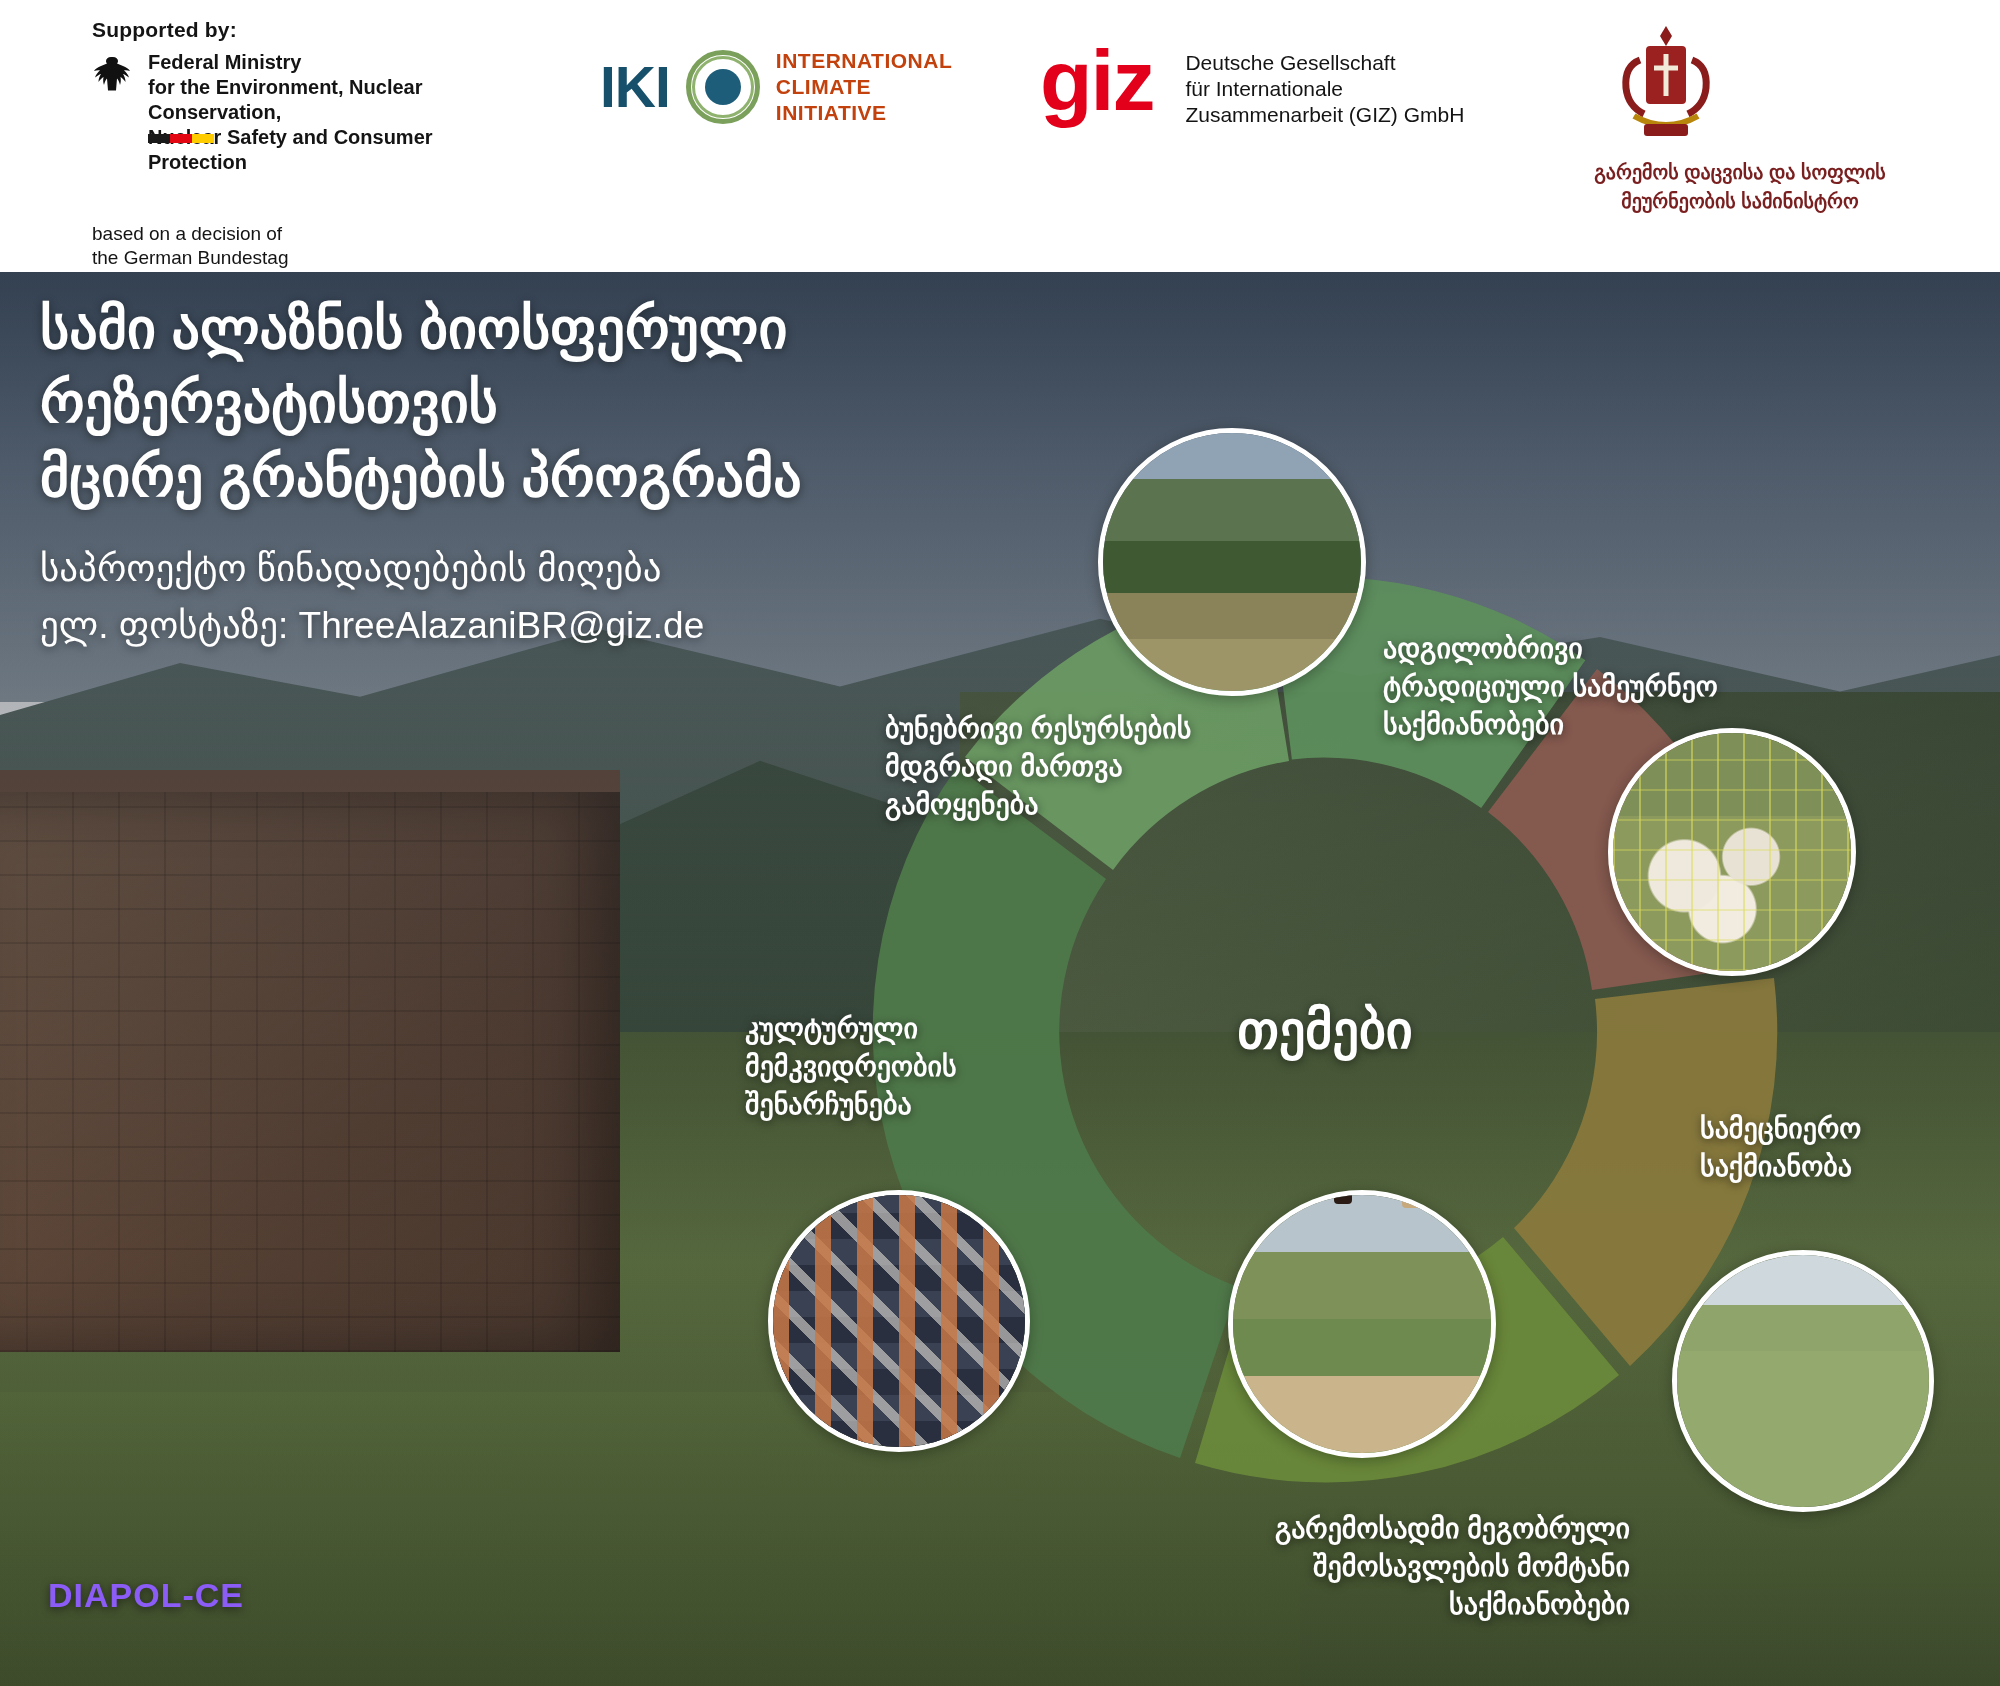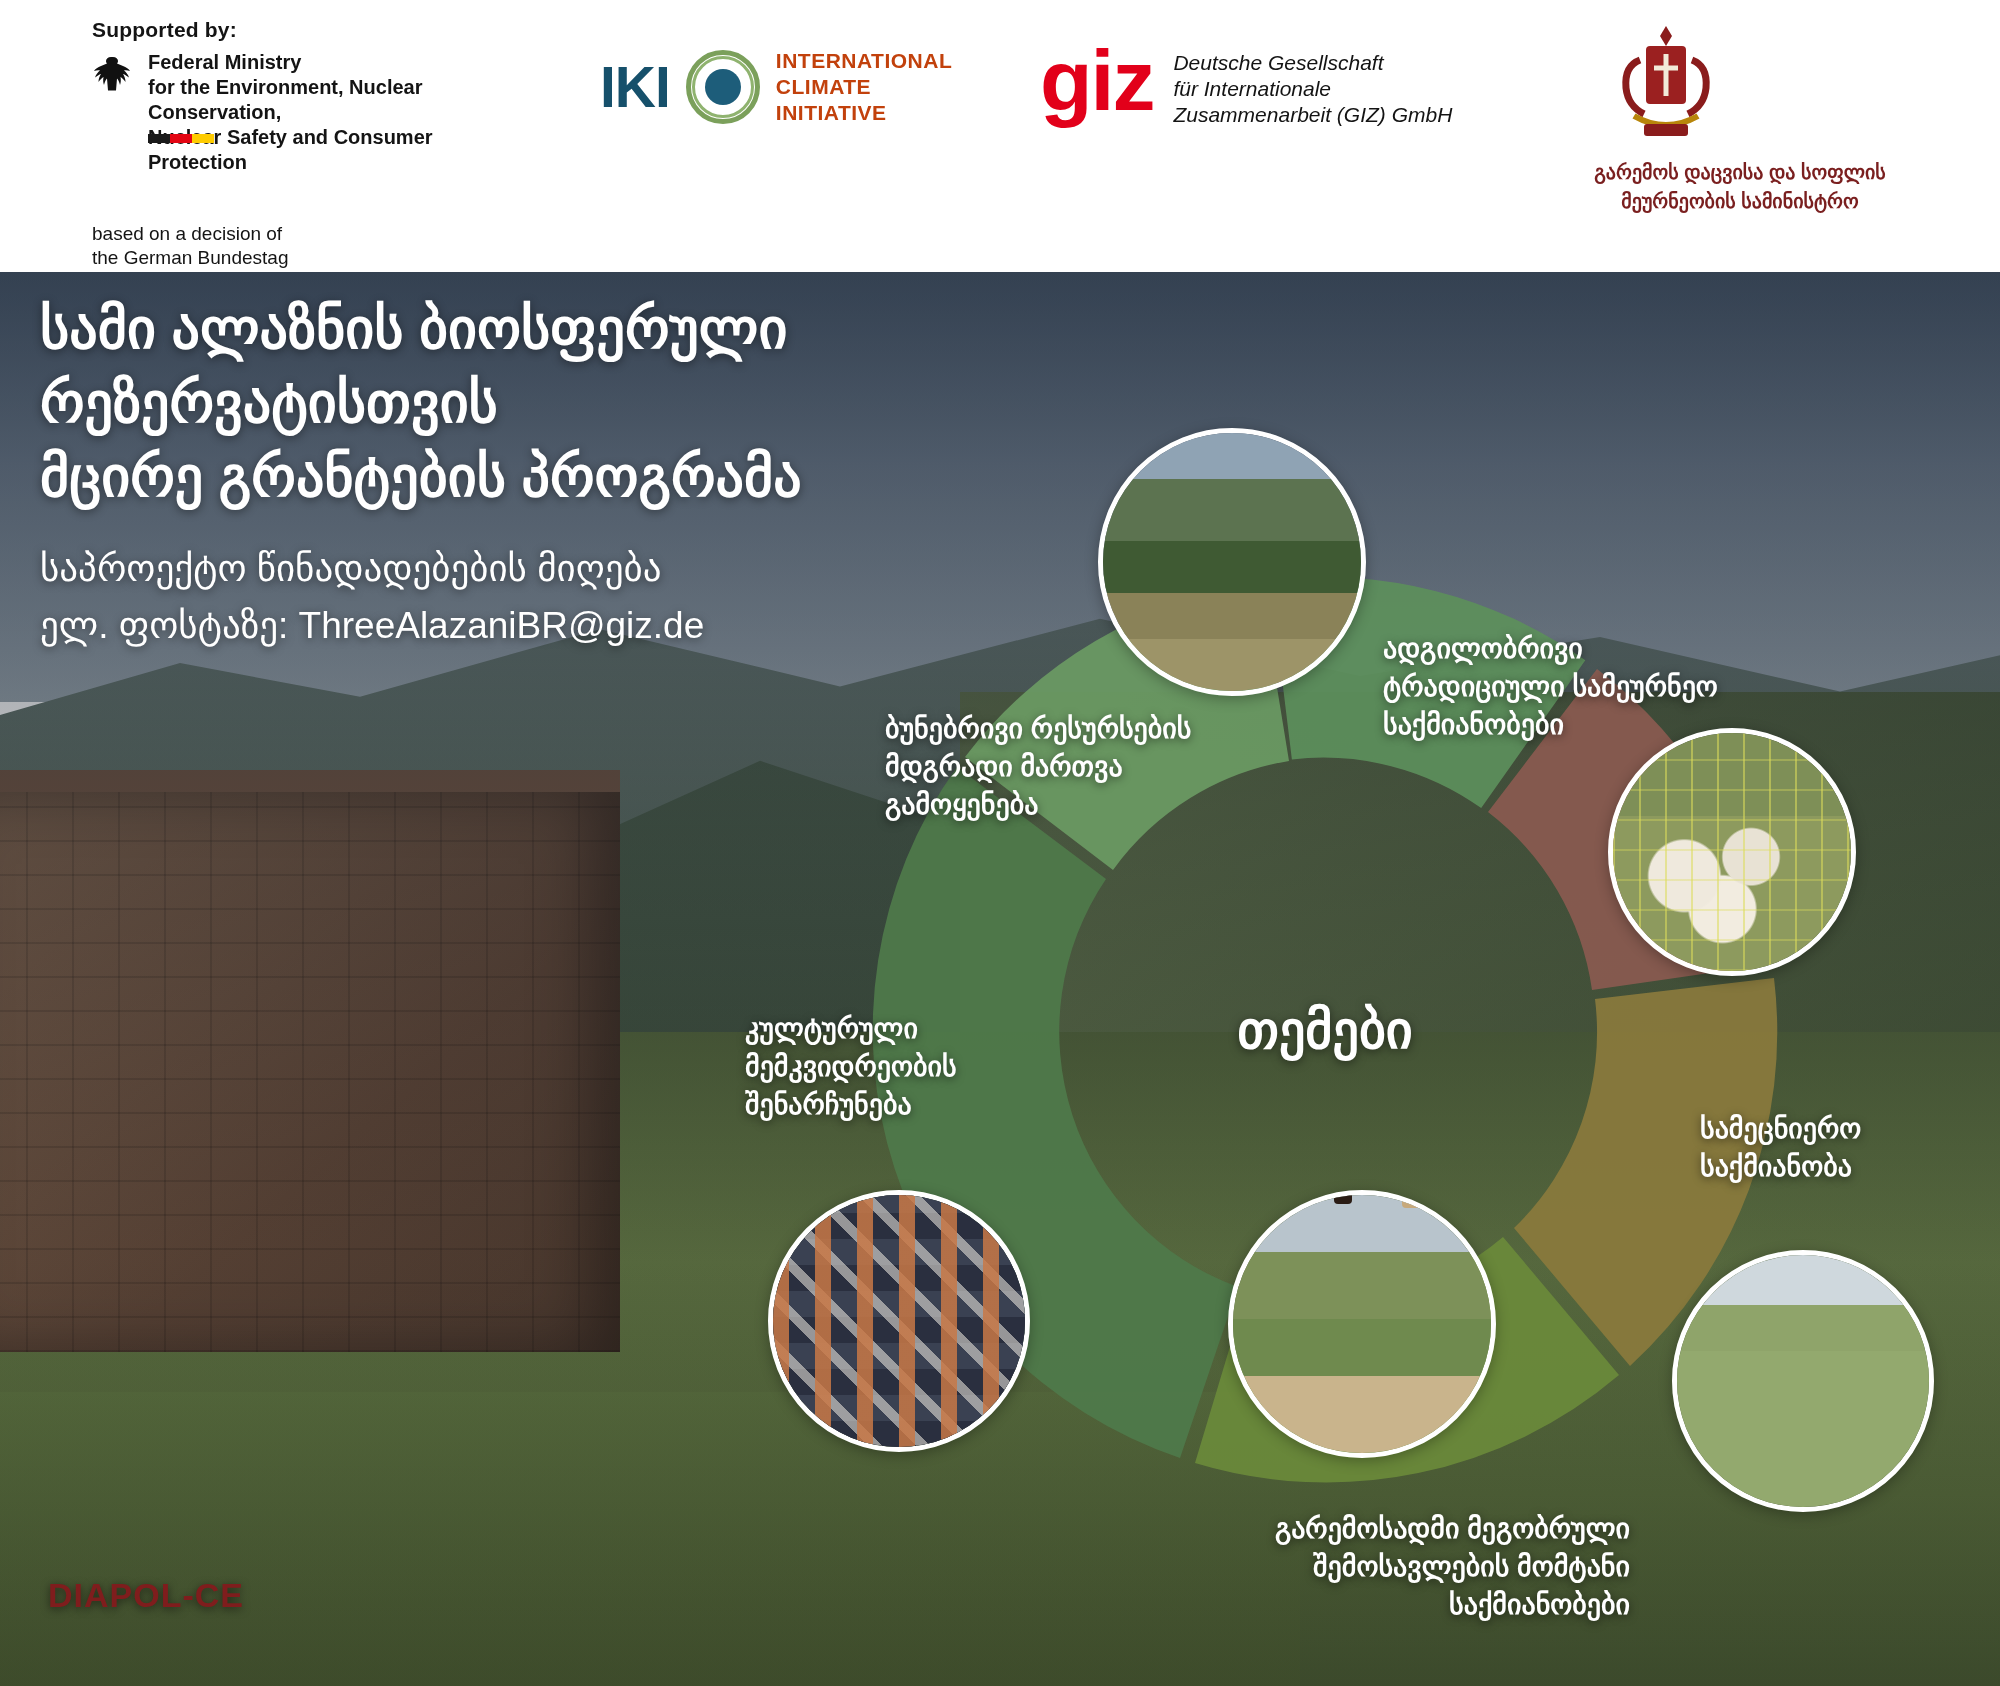--- a/index.html
+++ b/index.html
@@ -105,26 +105,25 @@
 
   .giz-block { position: absolute; left: 1040px; top: 40px; display:flex; align-items:flex-start;}
   .giz-word {
     font-size: 86px;
     font-weight: bold;
     color: #e2001a;
     line-height: 80px;
     letter-spacing: -2px;
   }
   .giz-text {
-    margin-left: 20px;
+    margin-left: 32px;
     margin-top: 10px;
     font-size: 21px;
     line-height: 26px;
     color: #141414;
-    font-style: italic;
   }
 
   .georgia-block { position: absolute; left: 1520px; top: 20px; width: 440px; }
   .georgia-emblem {
     position: absolute;
     left: 90px; top: 0;
     width: 112px; height: 128px;
   }
   .georgia-text {
     position: absolute;
@@ -210,21 +209,21 @@
     width: 1000px;
     color: #ffffff;
     font-size: 37px;
     line-height: 57px;
     text-shadow: 0 2px 8px rgba(0,0,0,.5);
     z-index: 6;
   }
   .brand {
     position: absolute;
     left: 48px; top: 1576px;
-    color: #7f1d1d;
+    color: #8b5cf6;
     font-size: 34px;
     font-weight: bold;
     letter-spacing: 1px;
     text-shadow: 0 2px 8px rgba(0,0,0,.55);
     z-index: 6;
   }
 
   
   .wheel {
     position: absolute;

